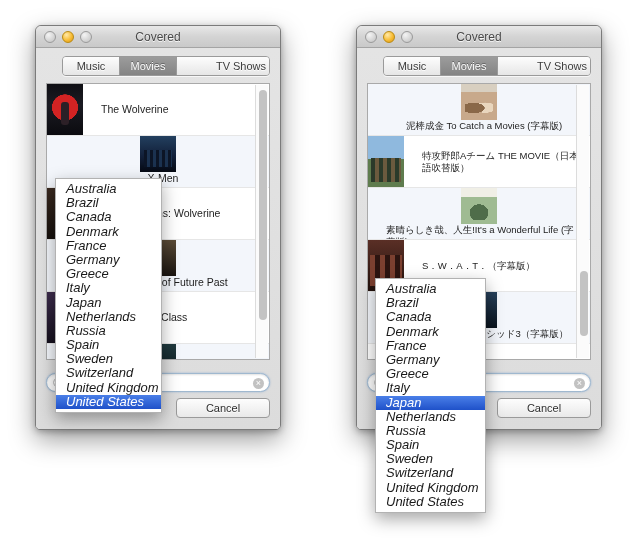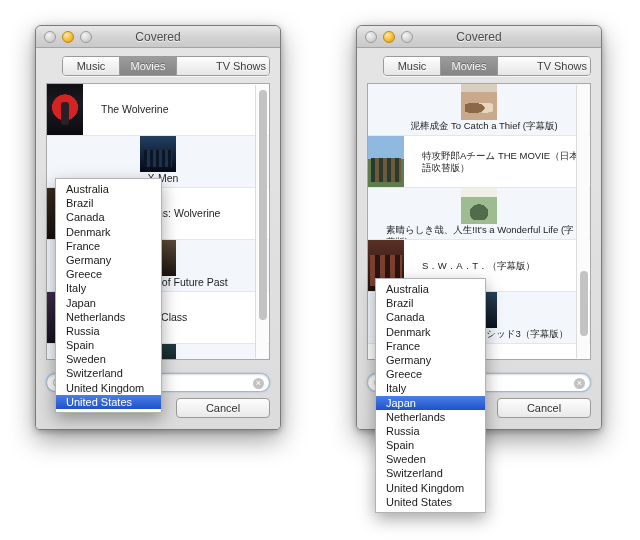--- a/index.html
+++ b/index.html
@@ -198,22 +198,23 @@
     border: 1px solid #b2b2b2;
     box-shadow: 0 6px 16px rgba(0,0,0,.35);
     padding: 3px 0;
     z-index: 40;
   }
   .popup-left  { left: 55px;  top: 178px; width: 107px; }
   .popup-right { left: 375px; top: 278px; width: 111px; }
   .menu-item {
     height: 14.2px; line-height: 14.2px;
     padding: 0 18px 0 10px;
-    font-size: 11px; color: #1a1a1a;
+    font-size: 13px; color: #1a1a1a;
     white-space: nowrap;
+    font-style: italic;
   }
   .menu-item.selected {
     background: linear-gradient(to bottom,#4a7fe8,#1f51c9);
     color: #ffffff;
   }
 </style>
 </head>
 <body>
 
 <div id="stage">
@@ -316,21 +317,21 @@
           <div class="tab">Music</div>
           <div class="tab active">Movies</div>
           <div class="tab">TV Shows</div>
         </div>
         <div class="listwrap">
           <div class="list">
             <div class="row alt">
               <div class="poster">
                 <div class="art art-thief"></div>
               </div>
-              <div class="row-title jp">泥棒成金 To Catch a Thief (字幕版)</div>
+              <div class="row-title jp">泥棒成金 To Catch a Movies (字幕版)</div>
             </div>
             <div class="row">
               <div class="poster">
                 <div class="art art-ateam"></div>
               </div>
               <div class="row-title jp">特攻野郎Aチーム THE MOVIE（日本語吹替版）</div>
             </div>
             <div class="row alt">
               <div class="poster">
                 <div class="art art-wonderful"></div>

